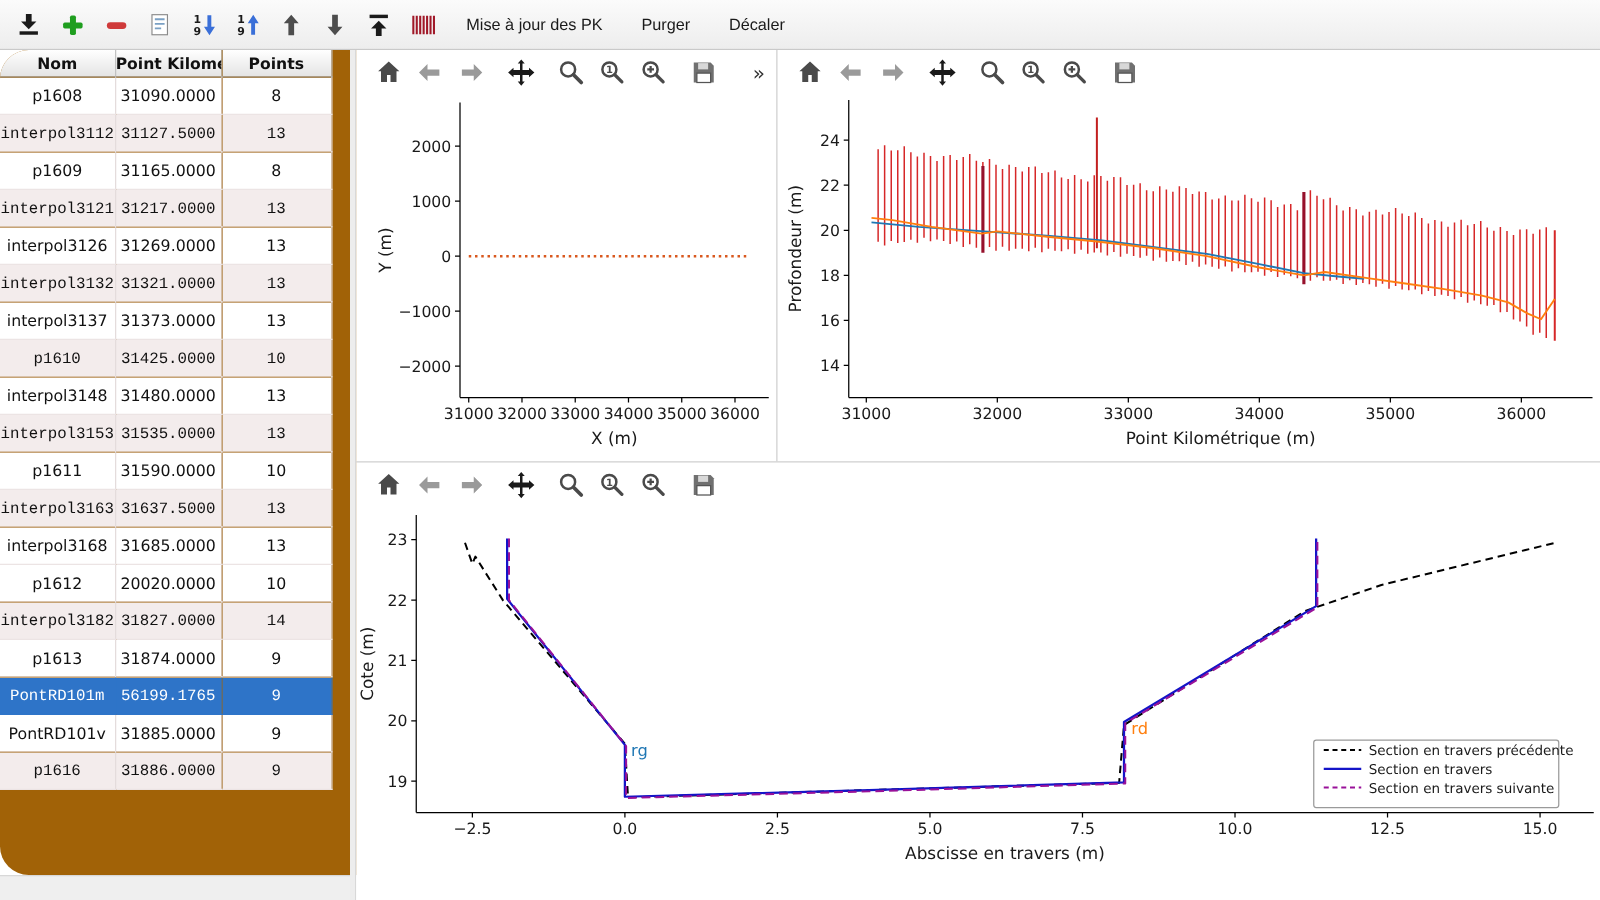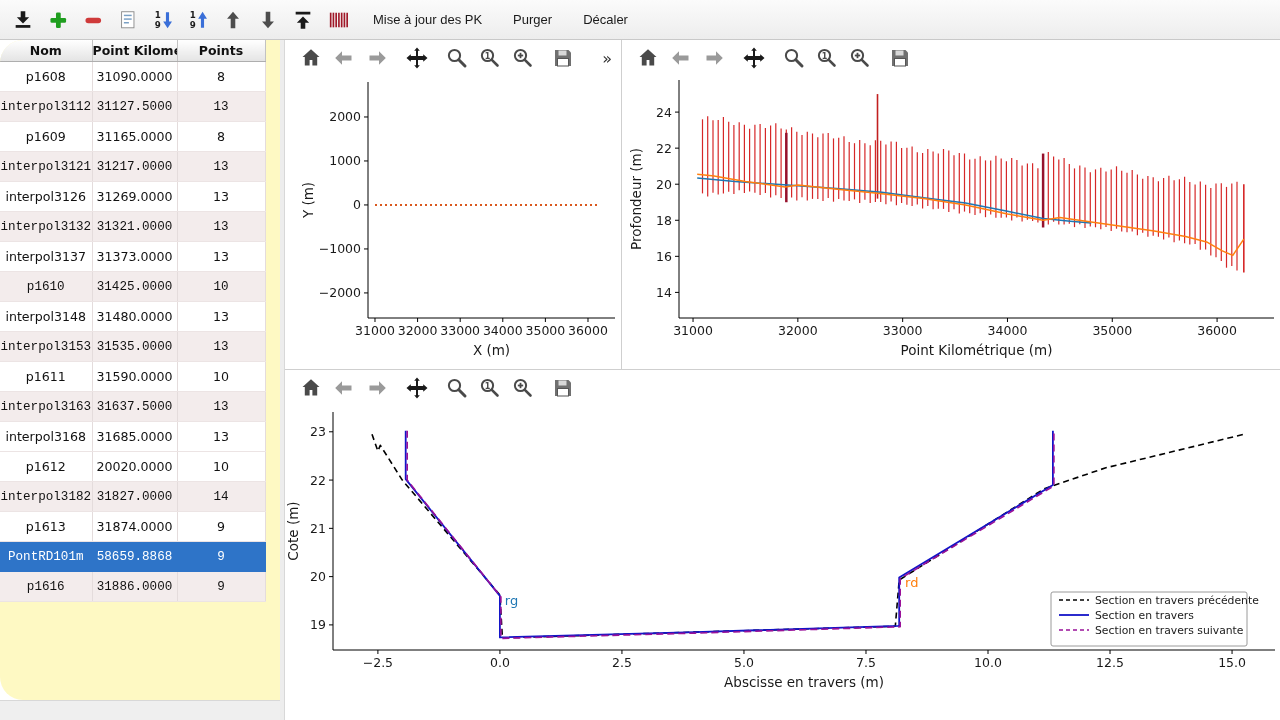--- a/index.html
+++ b/index.html
@@ -7,21 +7,21 @@
        font-family:"DejaVu Sans",sans-serif;position:relative;}
   
   .toolbar{position:absolute;left:0;top:0;width:1280px;height:40px;box-sizing:border-box;
            background:linear-gradient(#fbfbfb,#ededed);border-bottom:1px solid #c9c9c9;
            display:flex;align-items:center;padding-left:10px;gap:9px;}
   .tbtn{width:26px;height:26px;display:flex;align-items:center;justify-content:center;
         background:none;border:none;padding:0;cursor:pointer;}
   .tbtn-text{background:none;border:none;font-family:Liberation Sans, sans-serif;font-size:13px;
              color:#1a1a1a;padding:4px 9px;margin-left:4px;cursor:pointer;}
   
-  .left-panel{position:absolute;left:0;top:40px;width:332px;height:660px;background:#fef9c3;
+  .left-panel{position:absolute;left:0;top:40px;width:332px;height:660px;background:#a16207;
               border-right:1px solid #c9c9c9;overflow:hidden;box-sizing:border-box;border-radius:23px;}
   table{border-collapse:collapse;table-layout:fixed;width:265px;}
   th{height:21px;background:linear-gradient(#ffffff,#e4e4e4);border-right:1px solid #c2c2c2;
      border-bottom:1px solid #aeaeae;font-size:12.5px;font-weight:bold;color:#111;
      overflow:hidden;white-space:nowrap;text-align:center;padding:0;}
   td{height:29px;font-size:12.6px;color:#111;text-align:center;padding:0;
      border-right:1px solid #e4dcdc;border-bottom:1px solid #ece4e4;background:#fff;
      overflow:hidden;white-space:nowrap;}
   tr.alt td{background:#f3ecec;font-family:Liberation Mono, monospace;}
   tr.selected td{background:#2e74c8;color:#fff;border-color:#2e74c8;}
@@ -219,21 +219,26 @@
           <td>31827.0000</td>
           <td>14</td>
         </tr>
         <tr>
           <td>p1613</td>
           <td>31874.0000</td>
           <td>9</td>
         </tr>
         <tr class="alt selected">
           <td>PontRD101m</td>
-          <td>58659.8868</td>
+          <td>56199.1765</td>
+          <td>9</td>
+        </tr>
+        <tr>
+          <td>PontRD101v</td>
+          <td>31885.0000</td>
           <td>9</td>
         </tr>
         <tr class="alt">
           <td>p1616</td>
           <td>31886.0000</td>
           <td>9</td>
         </tr>
       </tbody>
   </table>
   <div class="vscroll">

